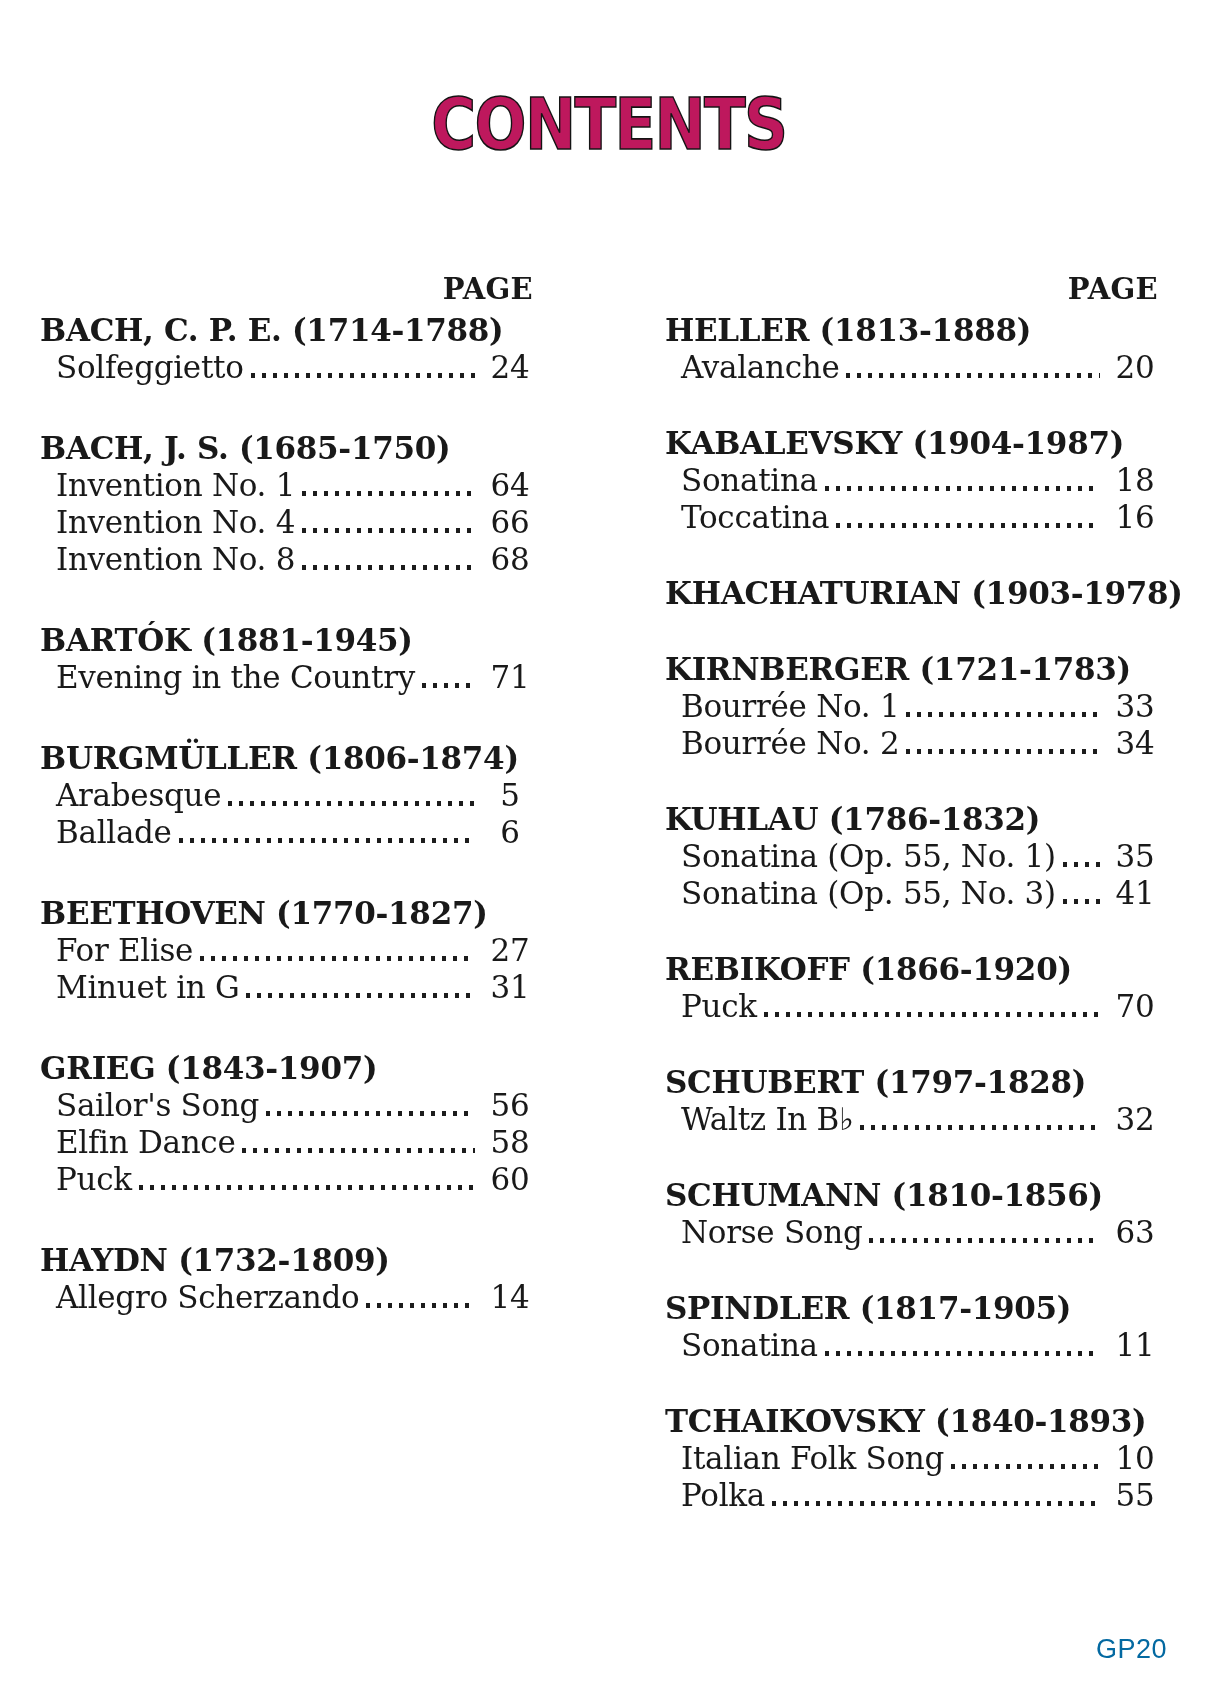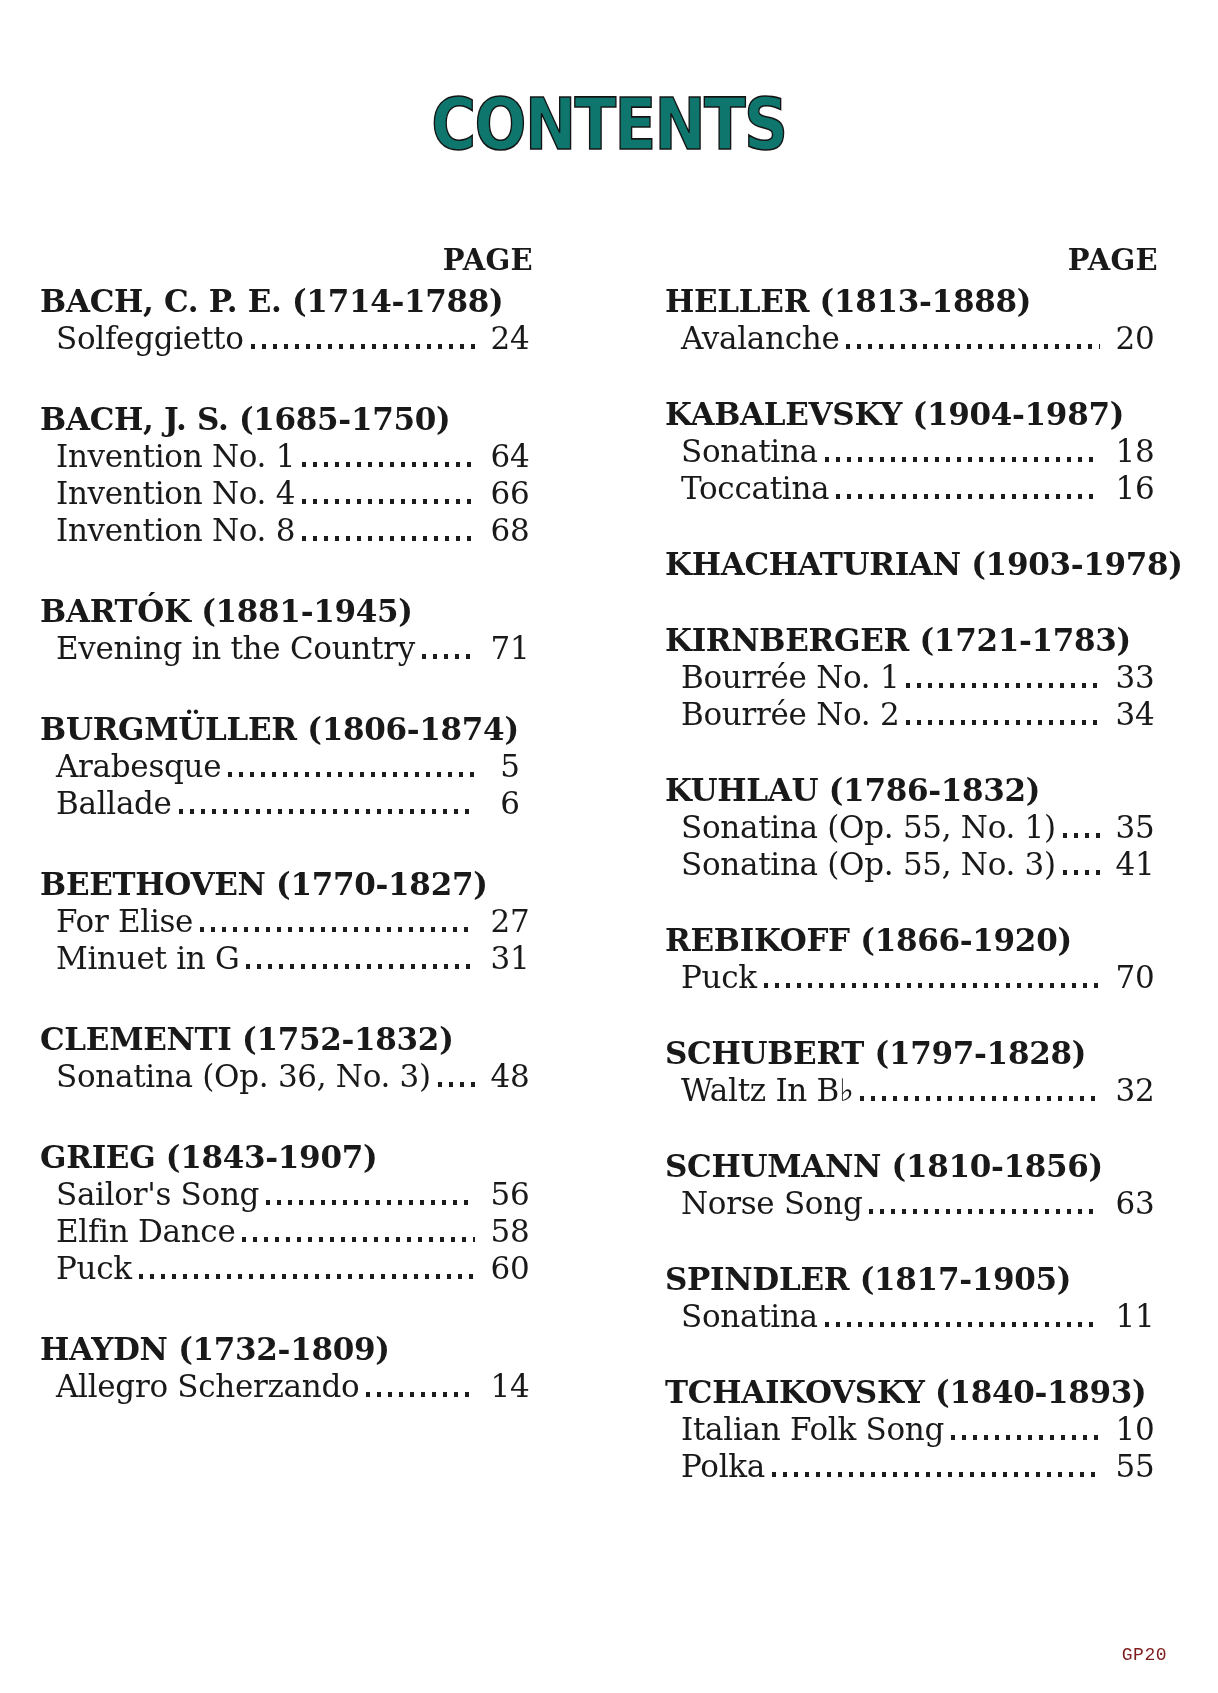--- a/index.html
+++ b/index.html
@@ -15,33 +15,33 @@
     background: #ffffff;
     overflow: hidden;
   }
   h1.title {
     padding-top: 88px;
     text-align: center;
     font-family: "DejaVu Sans", "Liberation Sans", sans-serif;
     font-weight: 700;
     font-size: 72px;
     line-height: 1;
-    color: #0f766e;
+    color: #be185d;
   }
   h1.title .squeeze {
     display: inline-block;
     transform: scaleX(0.85);
     transform-origin: center;
     letter-spacing: -2px;
     -webkit-text-stroke: 1.6px #141414;
   }
   .cols {
     display: flex;
     gap: 132px;
-    margin-top: 83px;
+    margin-top: 112px;
     padding-left: 40px;
     padding-right: 28px;
   }
   .col { width: 493px; flex: 0 0 493px; }
   .page-label {
     text-align: right;
     font-weight: 700;
     font-size: 29px;
     line-height: 34px;
     letter-spacing: 0.3px;
@@ -77,24 +77,24 @@
   }
   .entry .pg {
     flex: 0 0 46px;
     text-align: center;
     white-space: nowrap;
   }
   .plate {
     position: absolute;
     right: 51px;
     bottom: 28px;
-    font-family: Liberation Mono, monospace;
+    font-family: Liberation Sans, sans-serif;
     font-weight: 400;
-    font-size: 18px;
-    color: #7f1d1d;
+    font-size: 27px;
+    color: #0369a1;
     letter-spacing: 0.5px;
   }
 </style>
 </head>
 <body>
 
 <div class="sheet">
 
   <h1 class="title"><span class="squeeze">CONTENTS</span></h1>
 
@@ -153,28 +153,20 @@
     <div class="composer">BEETHOVEN (1770-1827)</div>
   <div class="entry">
     <span class="t">For Elise</span>
     <span class="leader"></span>
     <span class="pg">27</span>
   </div>
             <div class="entry">
     <span class="t">Minuet in G</span>
     <span class="leader"></span>
     <span class="pg">31</span>
-  </div>
-          </div>
-          <div class="group">
-    <div class="composer">CLEMENTI (1752-1832)</div>
-  <div class="entry">
-    <span class="t">Sonatina (Op. 36, No. 3)</span>
-    <span class="leader"></span>
-    <span class="pg">48</span>
   </div>
           </div>
           <div class="group">
     <div class="composer">GRIEG (1843-1907)</div>
   <div class="entry">
     <span class="t">Sailor's Song</span>
     <span class="leader"></span>
     <span class="pg">56</span>
   </div>
             <div class="entry">

